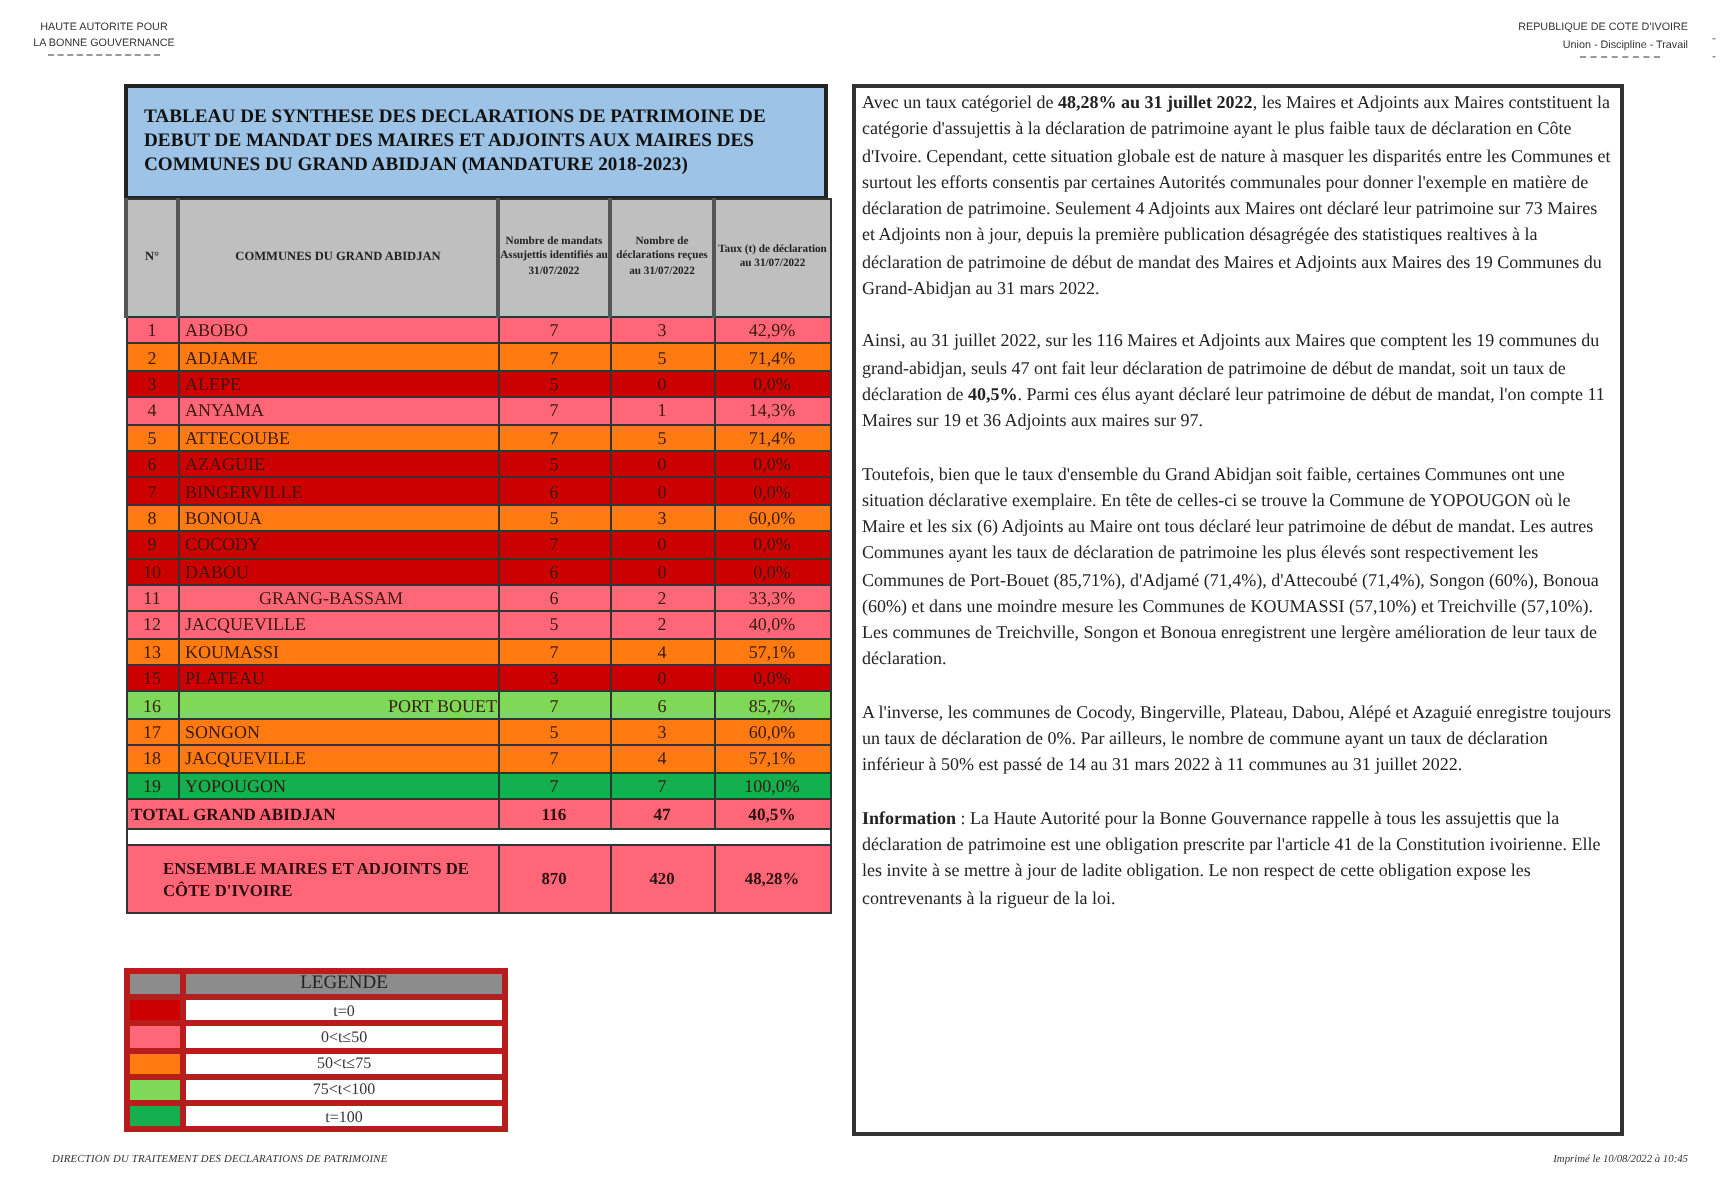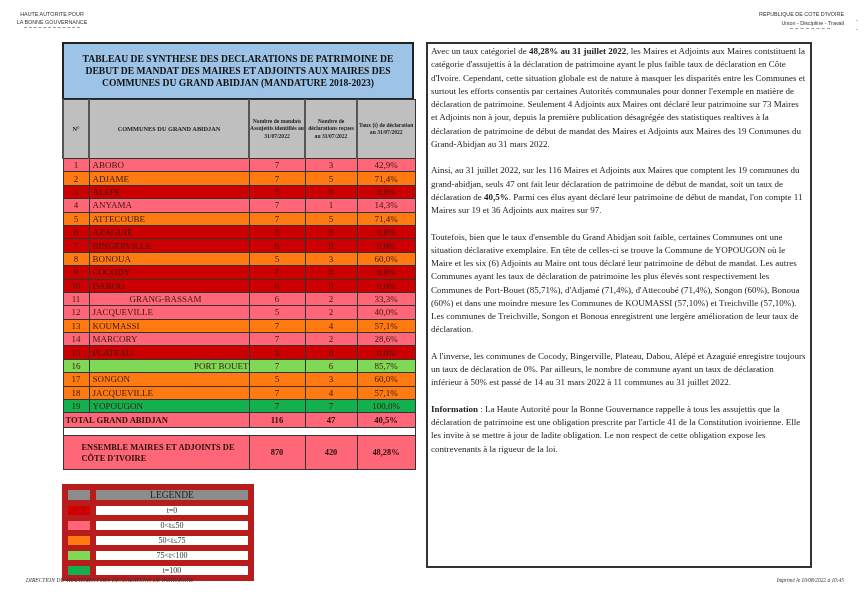--- a/index.html
+++ b/index.html
@@ -10,38 +10,38 @@
     font-family: "Liberation Sans", sans-serif; font-size: 5.4px; line-height: 8px; color: #333; }
   .hdr-right { position: absolute; right: 22px; top: 10px; width: 130px; text-align: right;
     font-family: "Liberation Sans", sans-serif; font-size: 5.4px; line-height: 8.5px; color: #333; }
   .dash { display: block; margin: 1px auto 0; width: 56px; border-top: 1px dashed #999; height: 1px; }
   .hdr-right .dash { margin: 1px 14px 0 auto; width: 40px; }
   .stray { position: absolute; right: 8px; font-family: "Liberation Sans", sans-serif; font-size: 6px; color: #555; }
 
   
   .tbl-wrap { position: absolute; left: 62px; top: 42px; width: 352px; }
   .title-box { background: #9dc3e6; border: 2px solid #222; border-bottom: 1px solid #222;
-    height: 57px; display: flex; align-items: center; justify-content: center; text-align: center;
+    height: 57px; display: flex; align-items: center; justify-content: center; text-align: left;
     font-weight: bold; font-size: 9.6px; line-height: 12px; padding: 0 8px; color: #111; }
   table.synth { width: 352px; border-collapse: collapse; table-layout: fixed; }
   table.synth td, table.synth th { border: 1px solid #333; }
   table.synth th { background: #bfbfbf; font-weight: bold; font-size: 5.6px; line-height: 7.2px;
     color: #222; text-align: center; height: 59px; border-left: 2px solid #555; }
   table.synth th.wide { font-size: 6.3px; }
   .row td { height: 13.4px; font-size: 9px; line-height: 12px; text-align: center; color: #3a1a10; }
   .row td.name { text-align: left; padding-left: 3px; }
   .total td { height: 15px; font-weight: bold; font-size: 8.6px; text-align: center; background: #ff6677; color: #2a1010; border-top: 2px solid #222; }
   .total td.name { text-align: left; padding-left: 2px; }
   .spacer td { height: 8px; background: #ffffff; border-left: 2px solid #222; border-right: 2px solid #222; }
   .ensemble td { height: 34px; font-weight: bold; font-size: 8.4px; line-height: 11px; text-align: center; background: #ff6677; color: #2a1010; border-bottom: 2px solid #222; }
   .ensemble td.name { text-align: left; padding-left: 18px; }
 
   
   .legend { position: absolute; left: 62px; top: 484px; width: 192px; border: 2px solid #222; border-collapse: collapse; }
-  .legend td { border: 6px solid #b91c1c; height: 13.2px; font-size: 8px; text-align: center; color: #333; }
+  .legend td { border: 3px solid #b91c1c; height: 13.2px; font-size: 8px; text-align: center; color: #333; }
   .legend td.sw { width: 28px; }
   .legend .lh td { background: #8c8c8c; font-size: 9.5px; color: #222; }
 
   
   .textbox { position: absolute; left: 426px; top: 42px; width: 386px; height: 526px;
     border: 2px solid #333; padding: 1px 3px 0 3px; font-size: 9px; line-height: 13.25px; color: #222; text-align: left; }
   .textbox p { margin-bottom: 13.25px; }
   .textbox p:last-child { margin-bottom: 2px; }
   .textbox b { font-weight: bold; }
 
@@ -170,27 +170,20 @@
           <td style="background: rgb(255, 102, 119);">40,0%</td>
         </tr>
       <tr class="row">
           <td style="background: rgb(255, 122, 16);">13</td>
           <td class="name" style="background: rgb(255, 122, 16);">KOUMASSI</td>
           <td style="background: rgb(255, 122, 16);">7</td>
           <td style="background: rgb(255, 122, 16);">4</td>
           <td style="background: rgb(255, 122, 16);">57,1%</td>
         </tr>
       <tr class="row">
-          <td style="background: rgb(255, 102, 119);">14</td>
-          <td class="name" style="background: rgb(255, 102, 119);">MARCORY</td>
-          <td style="background: rgb(255, 102, 119);">7</td>
-          <td style="background: rgb(255, 102, 119);">2</td>
-          <td style="background: rgb(255, 102, 119);">28,6%</td>
-        </tr>
-      <tr class="row">
           <td style="background: rgb(204, 0, 0);">15</td>
           <td class="name" style="background: rgb(204, 0, 0);">PLATEAU</td>
           <td style="background: rgb(204, 0, 0);">3</td>
           <td style="background: rgb(204, 0, 0);">0</td>
           <td style="background: rgb(204, 0, 0);">0,0%</td>
         </tr>
       <tr class="row">
           <td style="background: rgb(126, 217, 87);">16</td>
           <td class="name" style="background: rgb(126, 217, 87); text-align: right;">PORT BOUET</td>
           <td style="background: rgb(126, 217, 87);">7</td>

